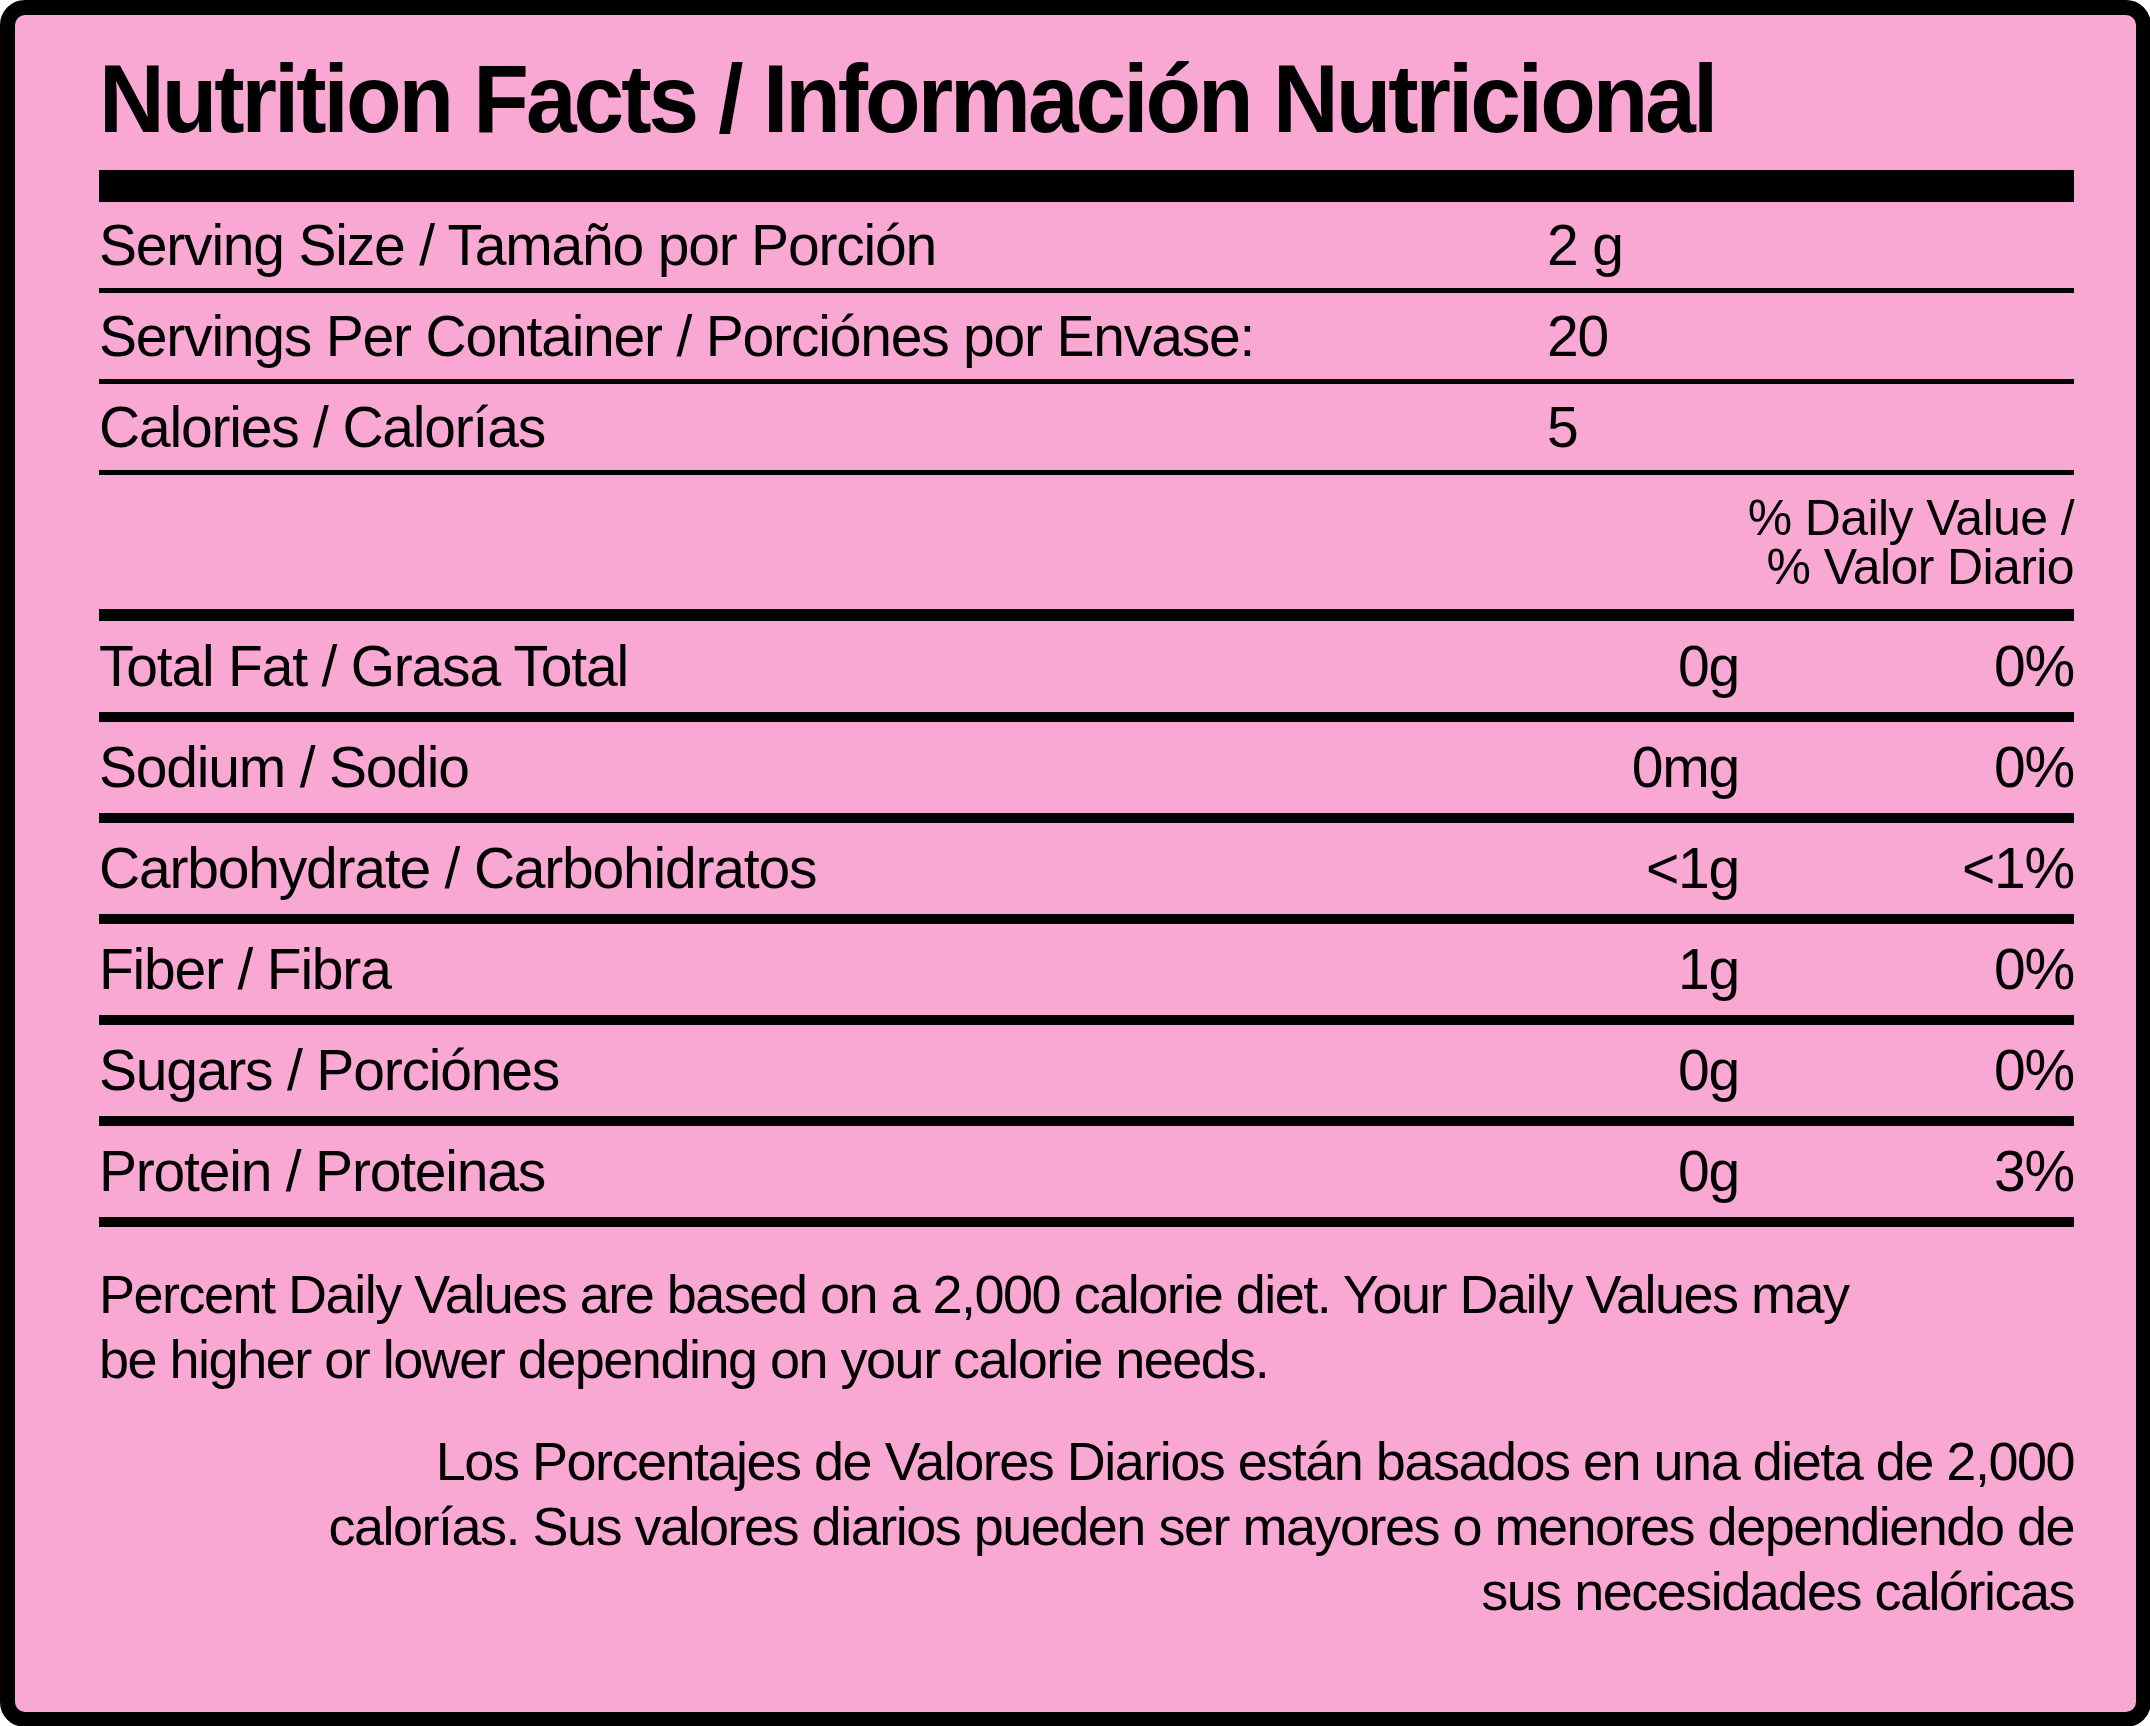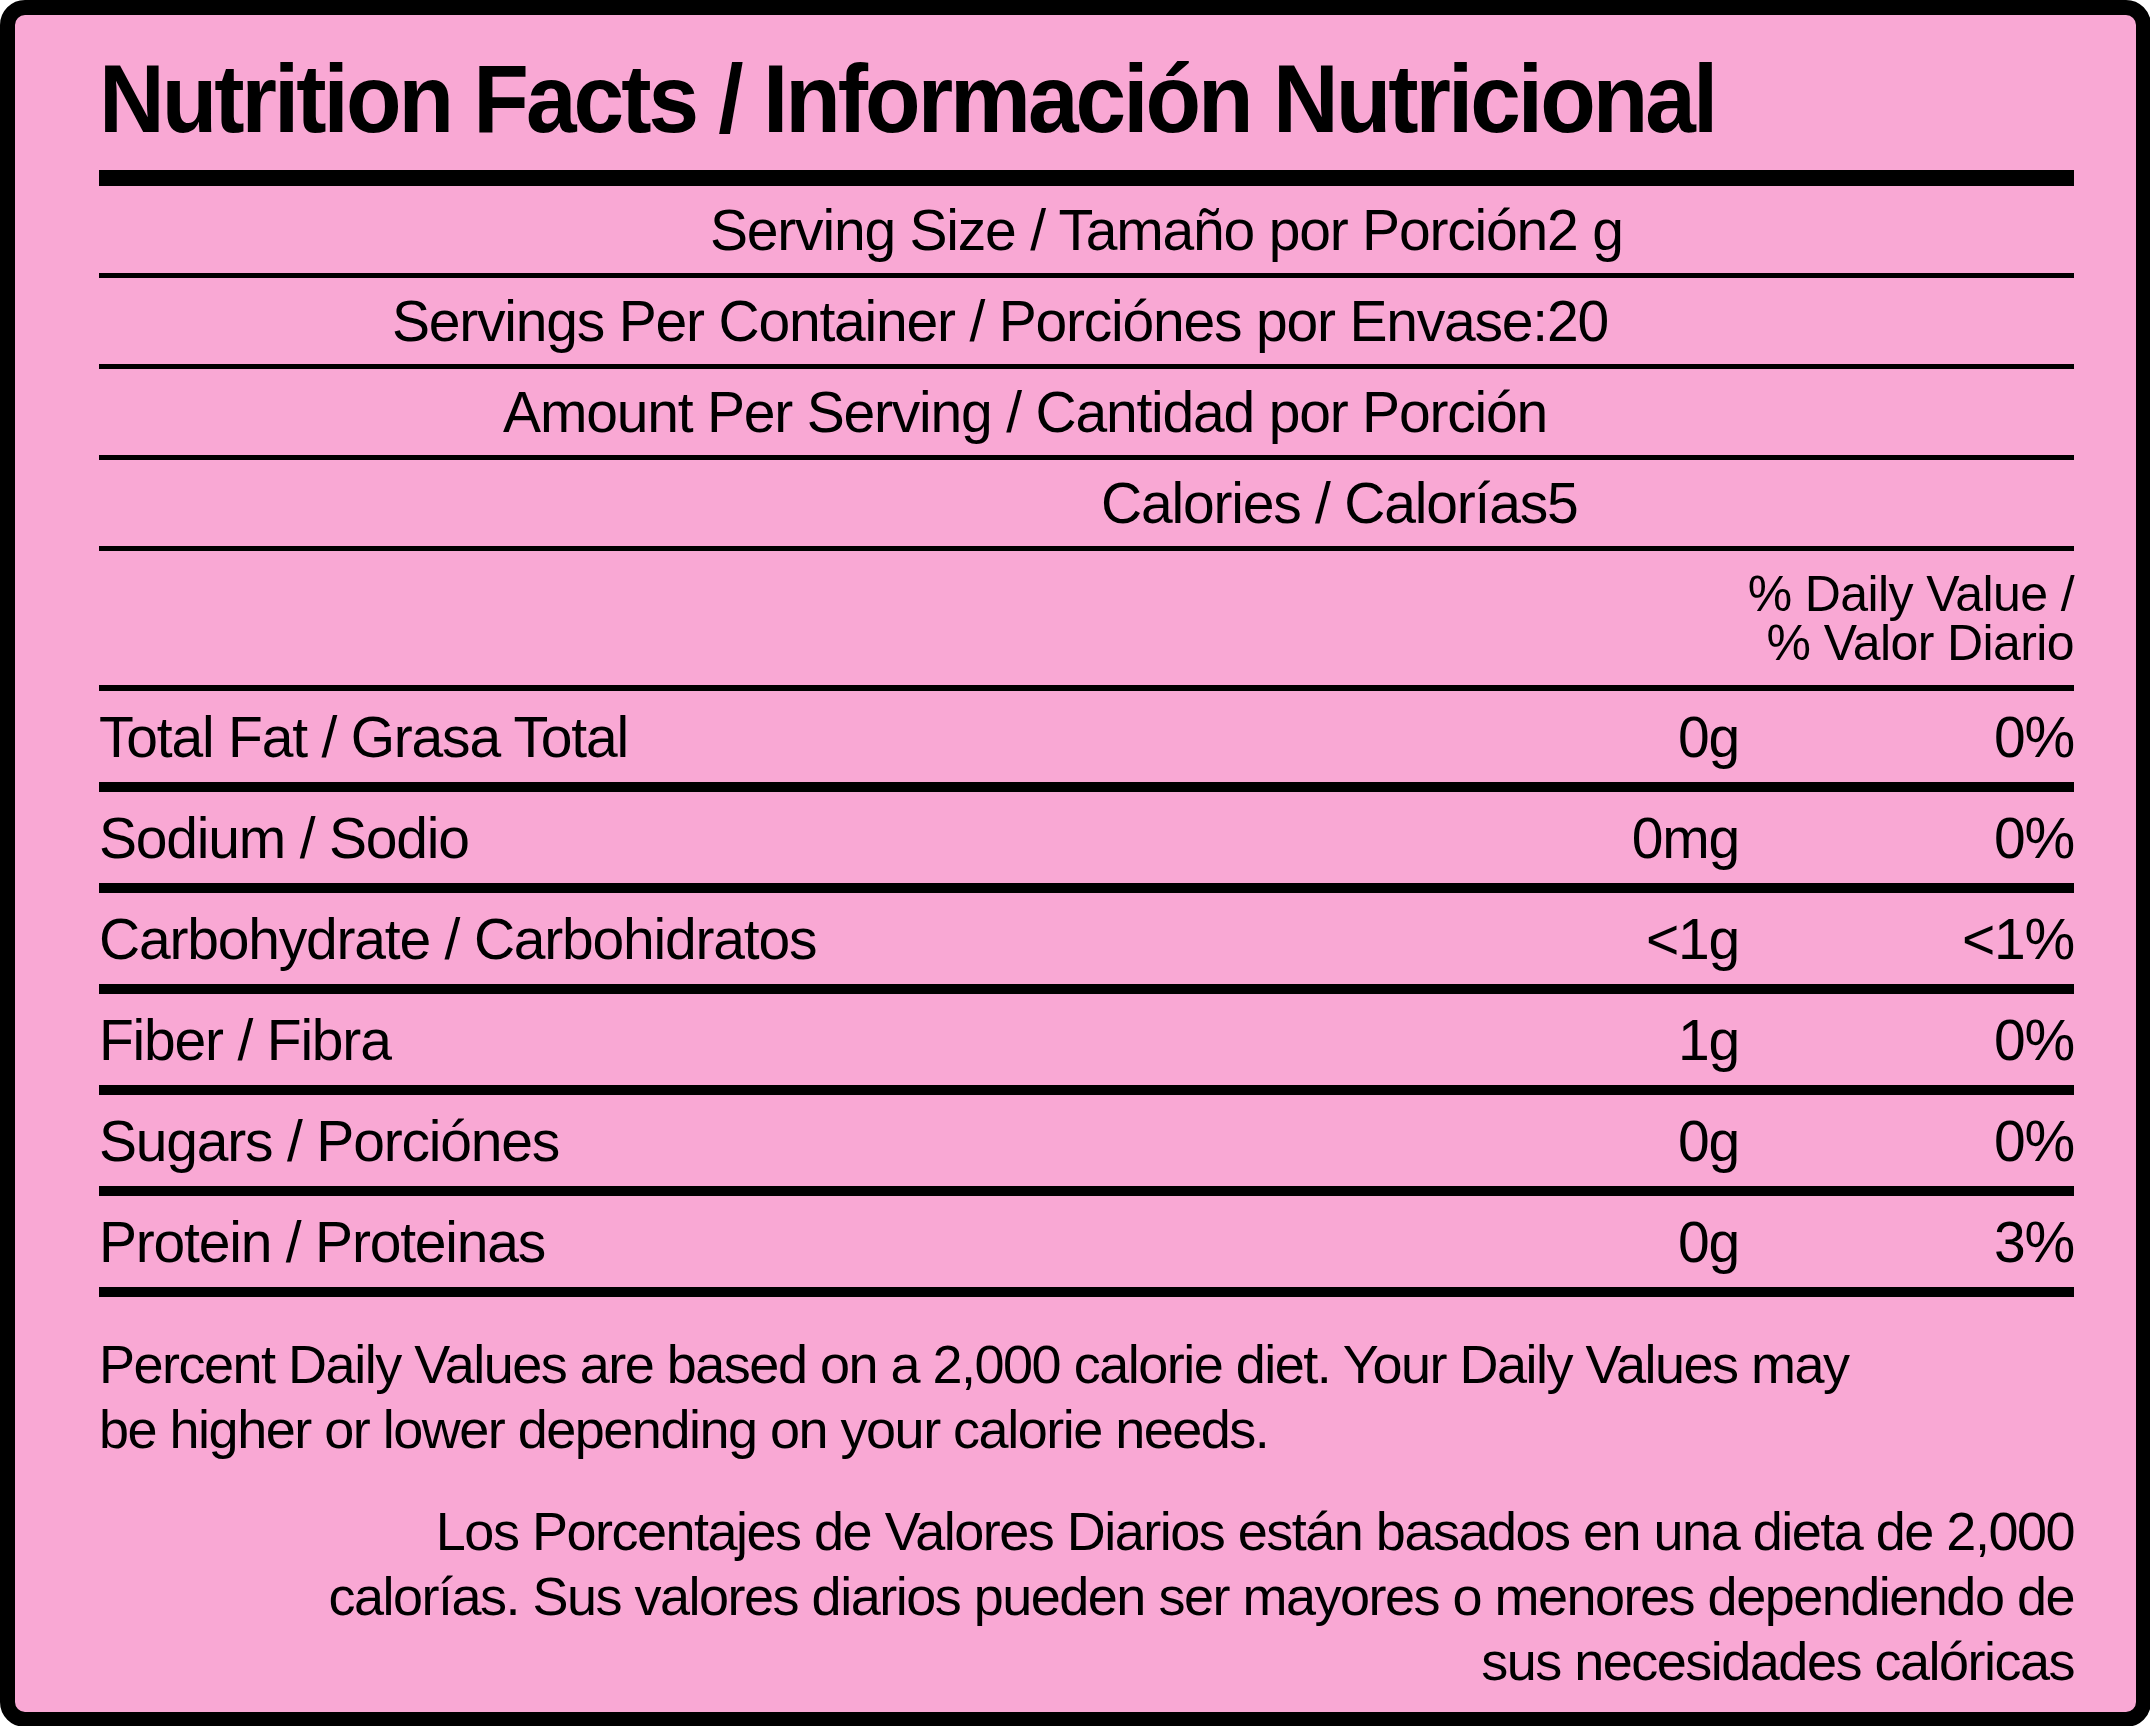--- a/index.html
+++ b/index.html
@@ -43,21 +43,21 @@
   .s-row {
     display: grid;
     grid-template-columns: 1448px 1fr;
     align-items: baseline;
     font-size: 57px;
     line-height: 67px;
     letter-spacing: -1.2px;
     padding: 10.2px 0 9px 0;
     border-bottom: 5.4px solid #000000;
   }
-  .s-row .lbl { white-space: nowrap; text-align: right; }
+  .s-row .lbl { white-space: nowrap; }
   .s-row .val { white-space: nowrap; }
   .dv-header {
     text-align: right;
     font-size: 50px;
     line-height: 49px;
     letter-spacing: -0.6px;
     margin: 19px 0 16.7px 0;
   }
   .thick-line {
     height: 12px;
@@ -99,24 +99,20 @@
     <div class="s-row">
       <div class="lbl">Serving Size / Tamaño por Porción</div>
       <div class="val">2 g</div>
     </div>
 
     <div class="s-row">
       <div class="lbl">Servings Per Container / Porciónes por Envase:</div>
       <div class="val">20</div>
     </div>
 
-    <div class="s-row">
-      <div class="lbl">Amount Per Serving / Cantidad por Porción</div>
-      <div class="val"></div>
-    </div>
 
     <div class="s-row">
       <div class="lbl">Calories / Calorías</div>
       <div class="val">5</div>
     </div>
 
     <div class="dv-header">
       <div>% Daily Value /</div>
       <div>% Valor Diario</div>
     </div>

